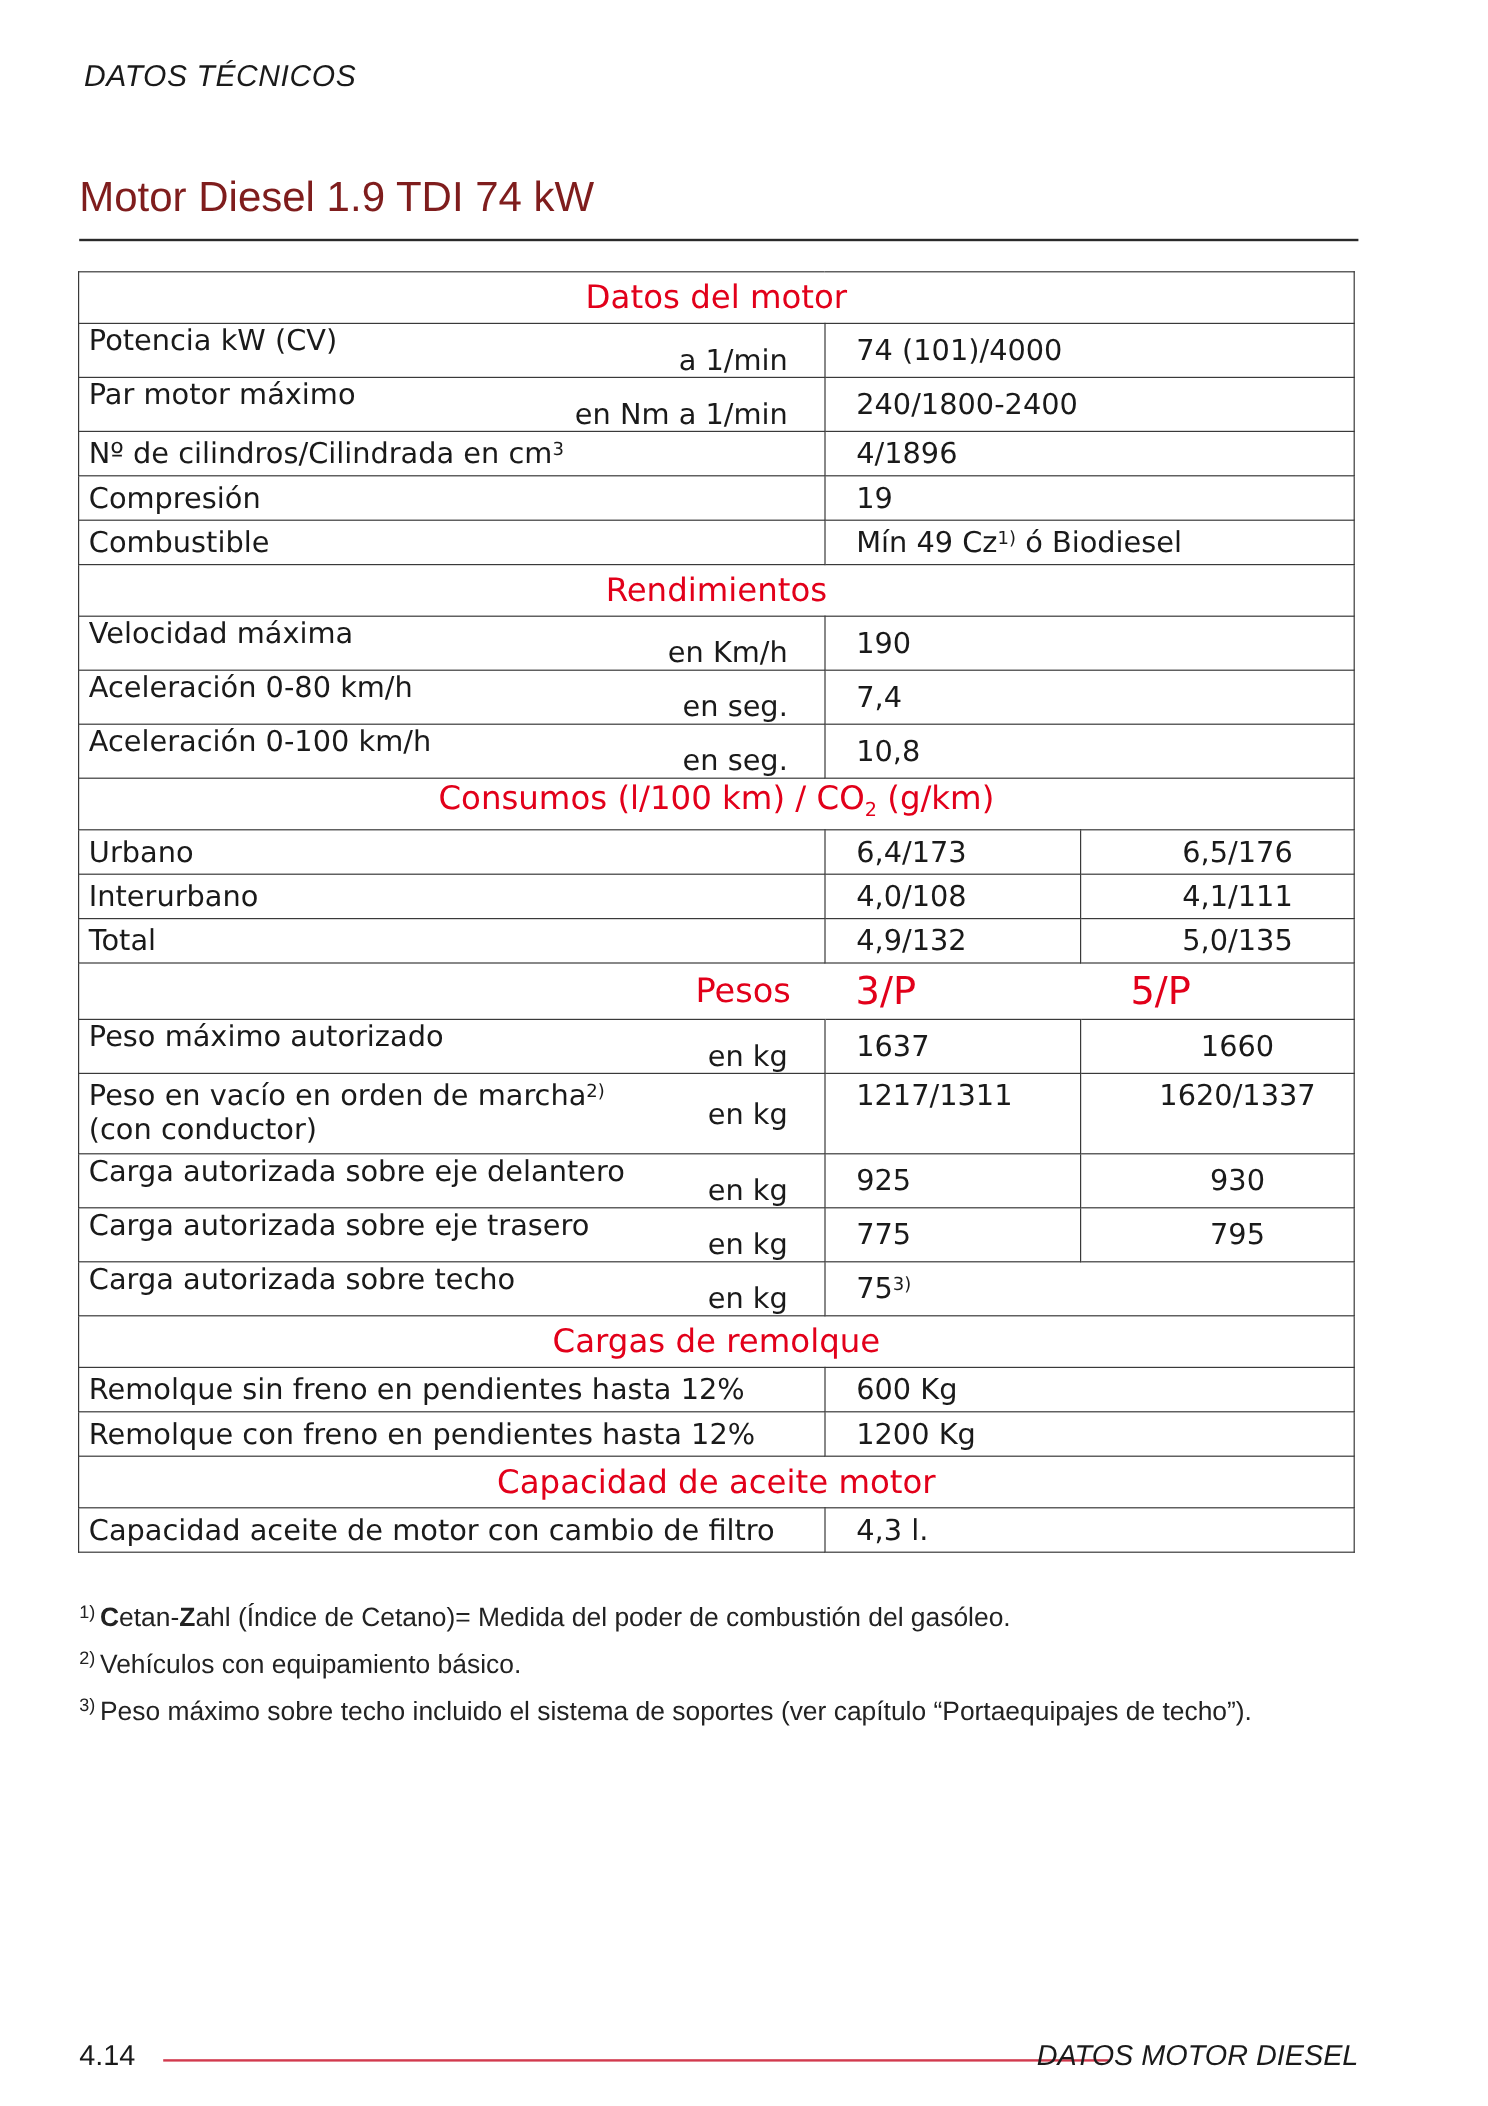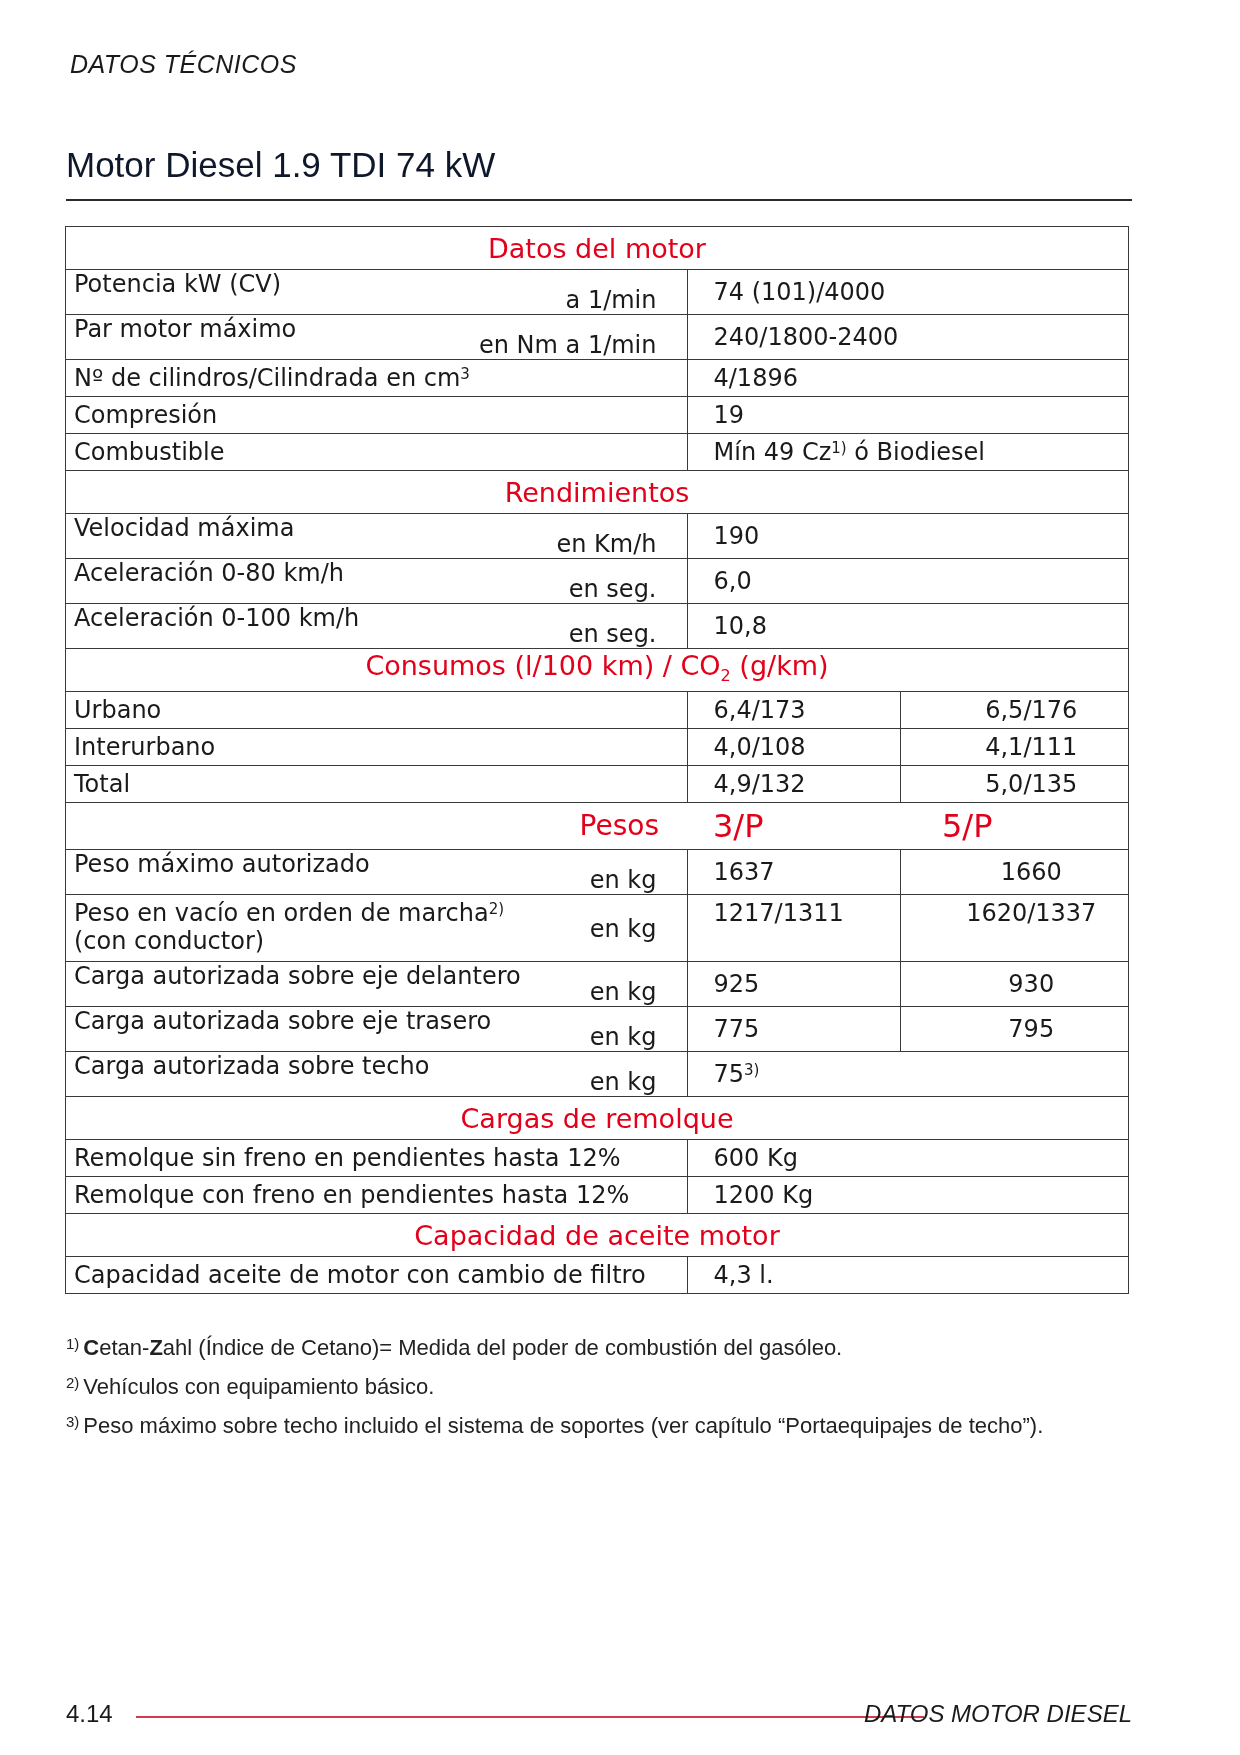--- a/index.html
+++ b/index.html
@@ -1,20 +1,20 @@
 <!DOCTYPE html>
 <html><head>
 <meta charset="utf-8">
 <style>
   html, body { margin:0; padding:0; background:#ffffff; }
   body { width:1240px; height:1755px; position:relative; overflow:hidden;
          font-family:"DejaVu Sans", sans-serif; color:#1a1a1a; }
   .running-head { position:absolute; left:70px; top:50px; font-size:25px; font-style:italic;
          font-family:"Liberation Sans", sans-serif; letter-spacing:0.5px; color:#1a1a1a; }
-  .page-title { position:absolute; left:66px; top:145px; font-size:35px; color:#0f172a;
+  .page-title { position:absolute; left:66px; top:145px; font-size:35px; color:#7f1d1d;
          font-family:"Liberation Sans", sans-serif; font-weight:normal; margin:0; }
   .title-rule { position:absolute; left:66px; top:199px; width:1066px; height:2px; background:#2a2a2a; }
 
   table.spec { position:absolute; left:65px; top:226px; width:1064px; border-collapse:collapse;
          font-size:24px; font-family:"DejaVu Sans", sans-serif; }
   table.spec td { border:1.5px solid #3a3a3a; padding:0 8px; height:36px; vertical-align:middle;
          line-height:28px; white-space:nowrap; }
   table.spec tr.sec td { height:40px; text-align:center; color:#e2001a; font-size:27px;
          padding-top:2px; }
   .c1 { width:585px; }
@@ -99,21 +99,21 @@
           <span class="lbl">Velocidad máxima</span>
           <span class="unit">en Km/h</span>
         </td>
     <td class="c23" colspan="2">190</td>
   </tr>
   <tr>
     <td class="c1">
           <span class="lbl">Aceleración 0-80 km/h</span>
           <span class="unit">en seg.</span>
         </td>
-    <td class="c23" colspan="2">6,0</td>
+    <td class="c23" colspan="2">7,4</td>
   </tr>
   <tr>
     <td class="c1">
           <span class="lbl">Aceleración 0-100 km/h</span>
           <span class="unit">en seg.</span>
         </td>
     <td class="c23" colspan="2">10,8</td>
   </tr>
 
   <tr class="sec">

